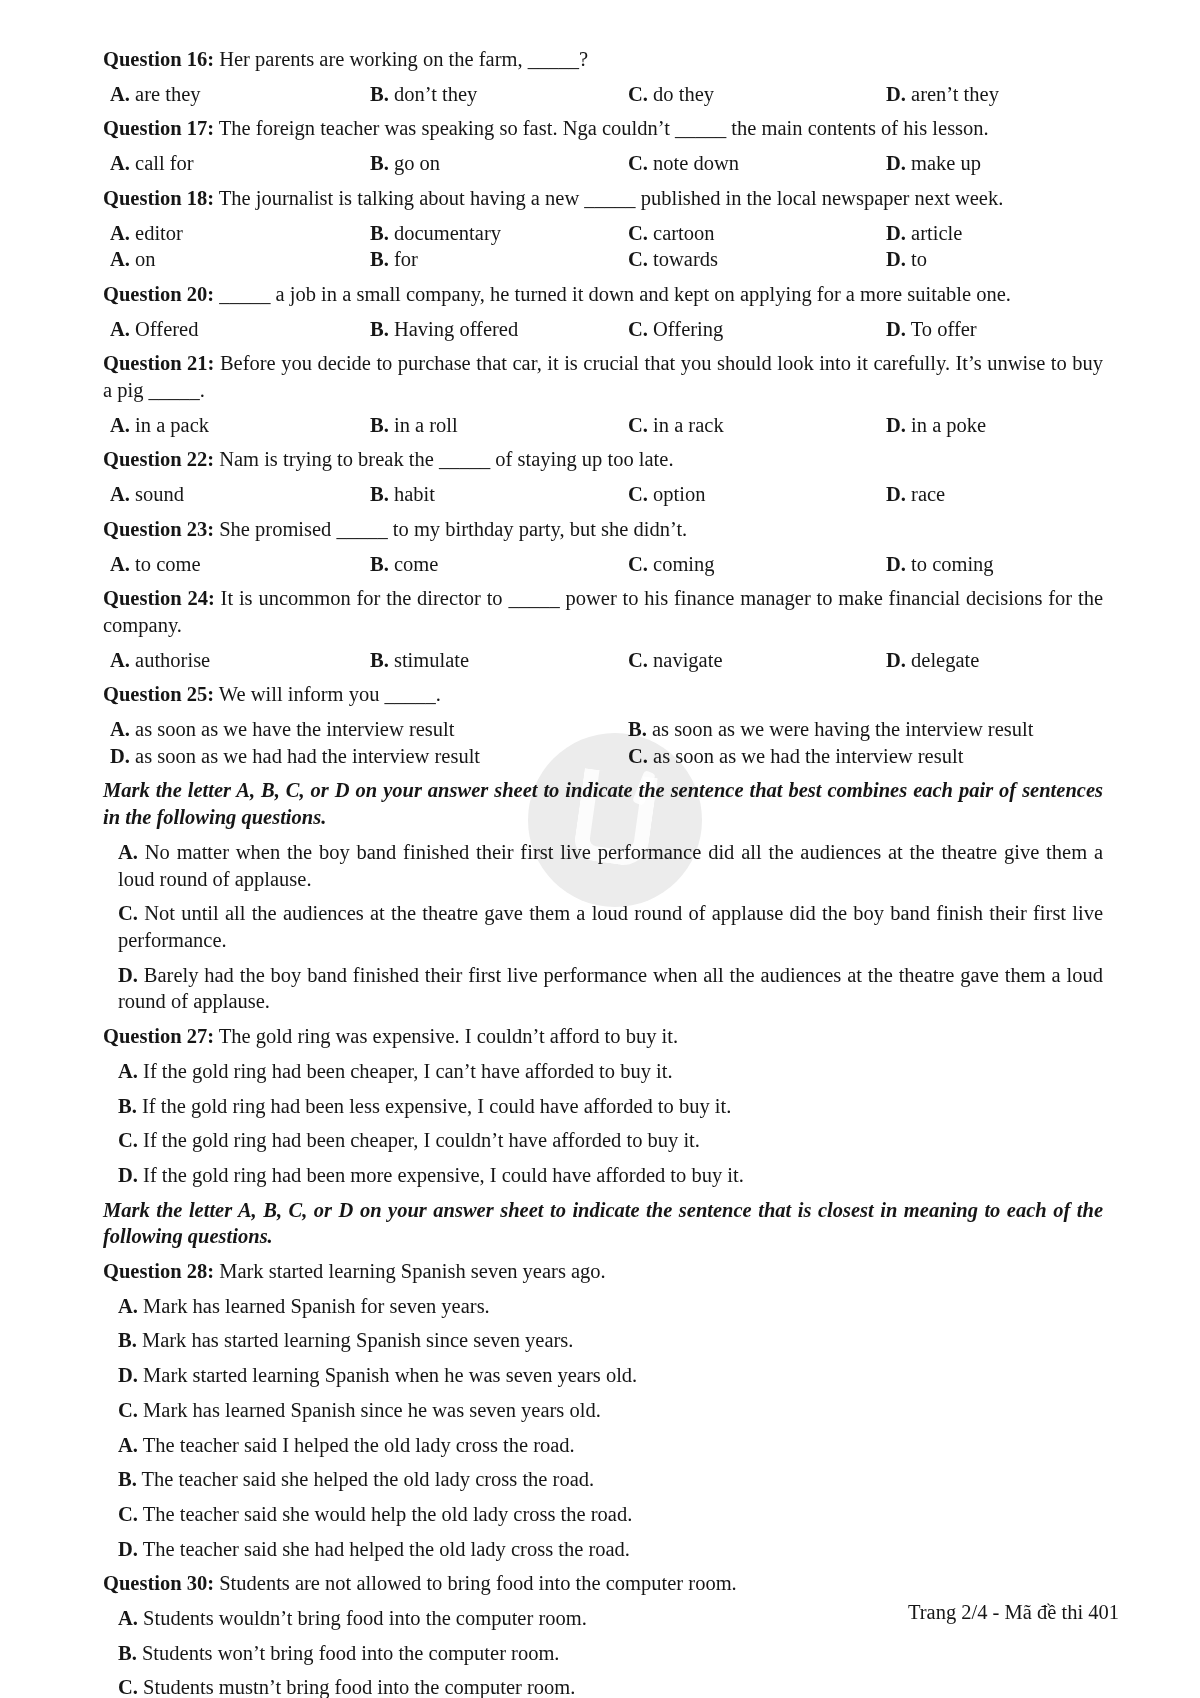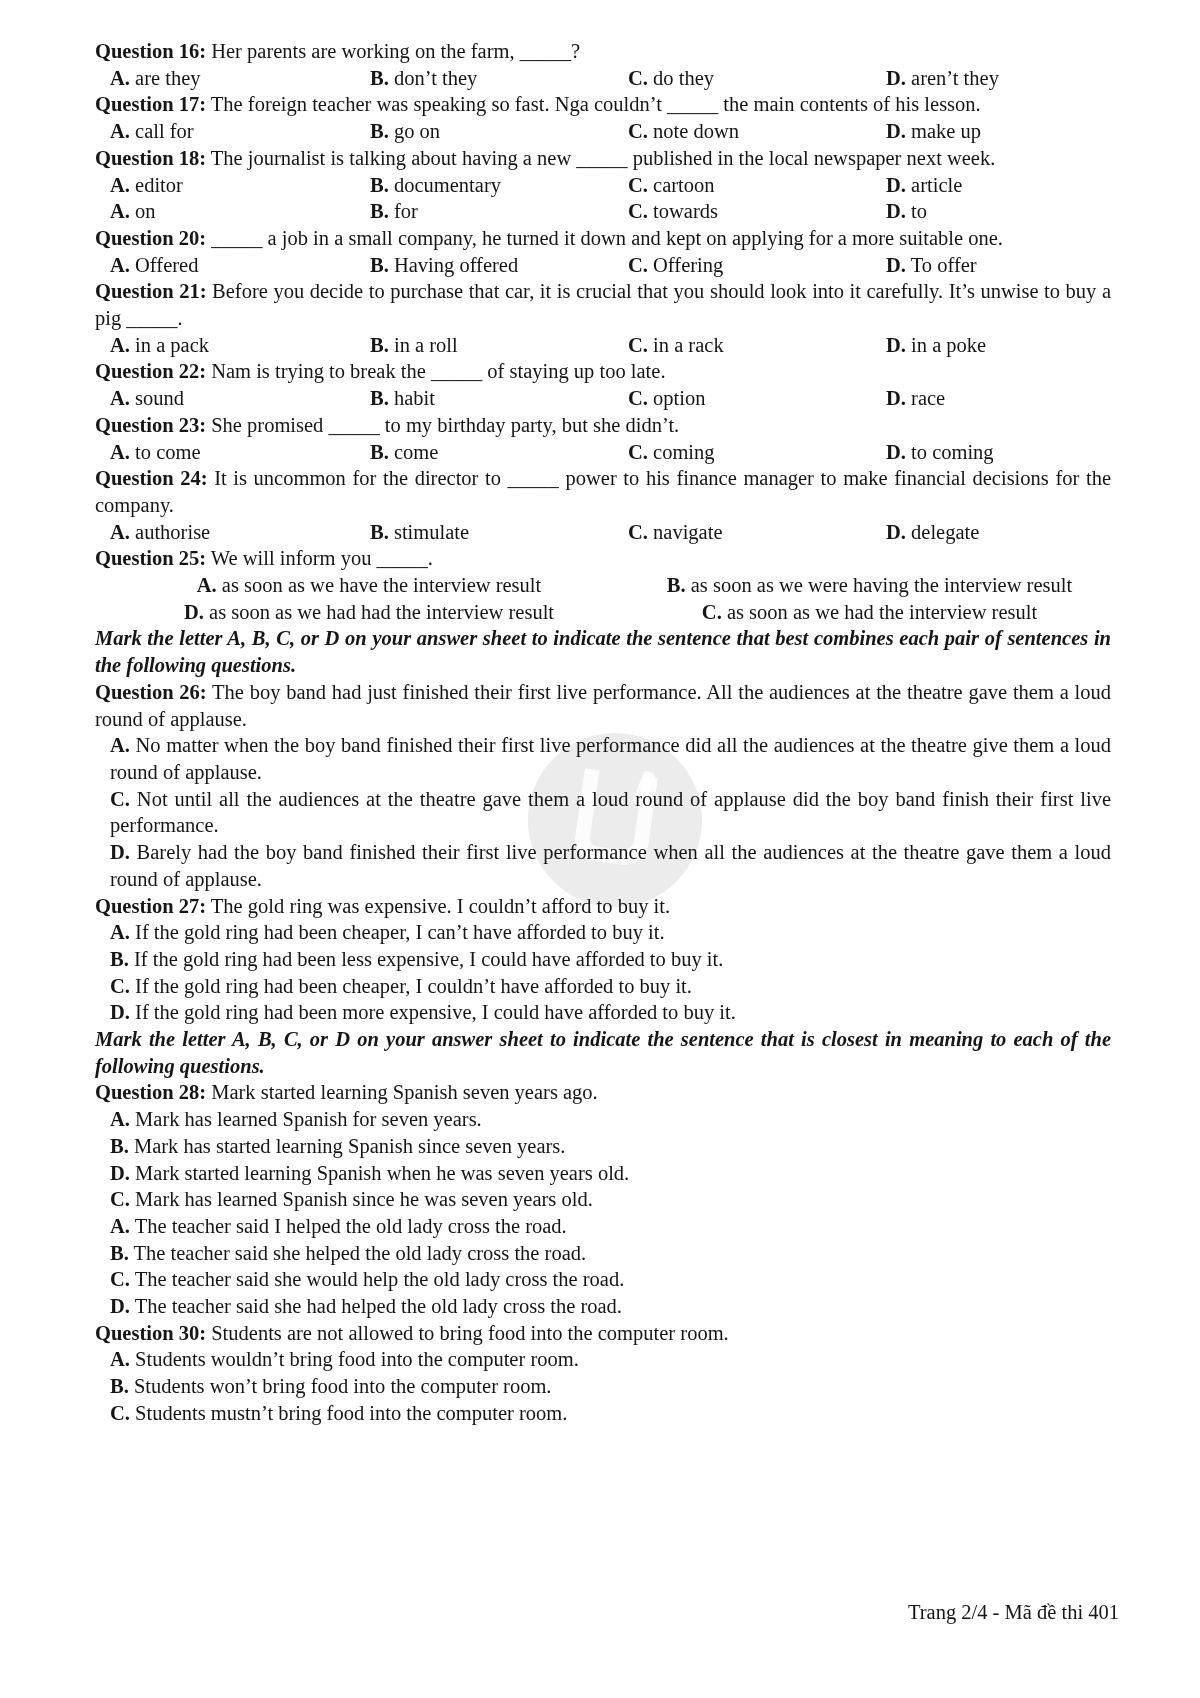--- a/index.html
+++ b/index.html
@@ -43,38 +43,37 @@
     background: rgba(255,255,255,0.82);
     transform: rotate(22deg);
     border-radius: 4px;
   }
   #content {
     position: absolute;
     left: 95px;
     top: 38px;
     width: 1016px;
   }
-  #content p { margin: 0; }
+  #content p { margin: 8px; }
   .q-text { text-align: justify; }
   .q-label { font-weight: bold; }
   .instruction {
     font-weight: bold;
     font-style: italic;
     text-align: justify;
   }
   .opt-grid4 {
     display: grid;
     grid-template-columns: 260px 258px 258px 1fr;
     padding-left: 15px;
   }
   .opt-grid2 {
     display: grid;
     grid-template-columns: 518px 1fr;
     padding-left: 15px;
-    text-align: center;
   }
   .opt-block {
     padding-left: 15px;
     text-align: justify;
   }
   .opt-letter { font-weight: bold; }
   #footer {
     position: absolute;
     left: 103px;
     top: 1599px;
@@ -154,21 +153,20 @@
       <div class="opt-cell"><span class="opt-letter">D.</span> <span>delegate</span></div>
     </div>
     <p class="q-text"><span class="q-label">Question 25:</span> <span>We will inform you _____.</span></p>
     <div class="opt-grid2">
       <div class="opt-cell"><span class="opt-letter">A.</span> <span>as soon as we have the interview result</span></div>
       <div class="opt-cell"><span class="opt-letter">B.</span> <span>as soon as we were having the interview result</span></div>
       <div class="opt-cell"><span class="opt-letter">D.</span> <span>as soon as we had had the interview result</span></div>
       <div class="opt-cell"><span class="opt-letter">C.</span> <span>as soon as we had the interview result</span></div>
     </div>
     <p class="instruction">Mark the letter A, B, C, or D on your answer sheet to indicate the sentence that best combines each pair of sentences in the following questions.</p>
-    <p class="q-text"><span class="q-label">Question 26:</span> <span>The boy band had just finished their first live performance. All the audiences at the theatre gave them a loud round of applause.</span></p>
     <p class="opt-block"><span class="opt-letter">A.</span> <span>No matter when the boy band finished their first live performance did all the audiences at the theatre give them a loud round of applause.</span></p>
     <p class="opt-block"><span class="opt-letter">C.</span> <span>Not until all the audiences at the theatre gave them a loud round of applause did the boy band finish their first live performance.</span></p>
     <p class="opt-block"><span class="opt-letter">D.</span> <span>Barely had the boy band finished their first live performance when all the audiences at the theatre gave them a loud round of applause.</span></p>
     <p class="q-text"><span class="q-label">Question 27:</span> <span>The gold ring was expensive. I couldn’t afford to buy it.</span></p>
     <p class="opt-block"><span class="opt-letter">A.</span> <span>If the gold ring had been cheaper, I can’t have afforded to buy it.</span></p>
     <p class="opt-block"><span class="opt-letter">B.</span> <span>If the gold ring had been less expensive, I could have afforded to buy it.</span></p>
     <p class="opt-block"><span class="opt-letter">C.</span> <span>If the gold ring had been cheaper, I couldn’t have afforded to buy it.</span></p>
     <p class="opt-block"><span class="opt-letter">D.</span> <span>If the gold ring had been more expensive, I could have afforded to buy it.</span></p>
     <p class="instruction">Mark the letter A, B, C, or D on your answer sheet to indicate the sentence that is closest in meaning to each of the following questions.</p>
     <p class="q-text"><span class="q-label">Question 28:</span> <span>Mark started learning Spanish seven years ago.</span></p>

